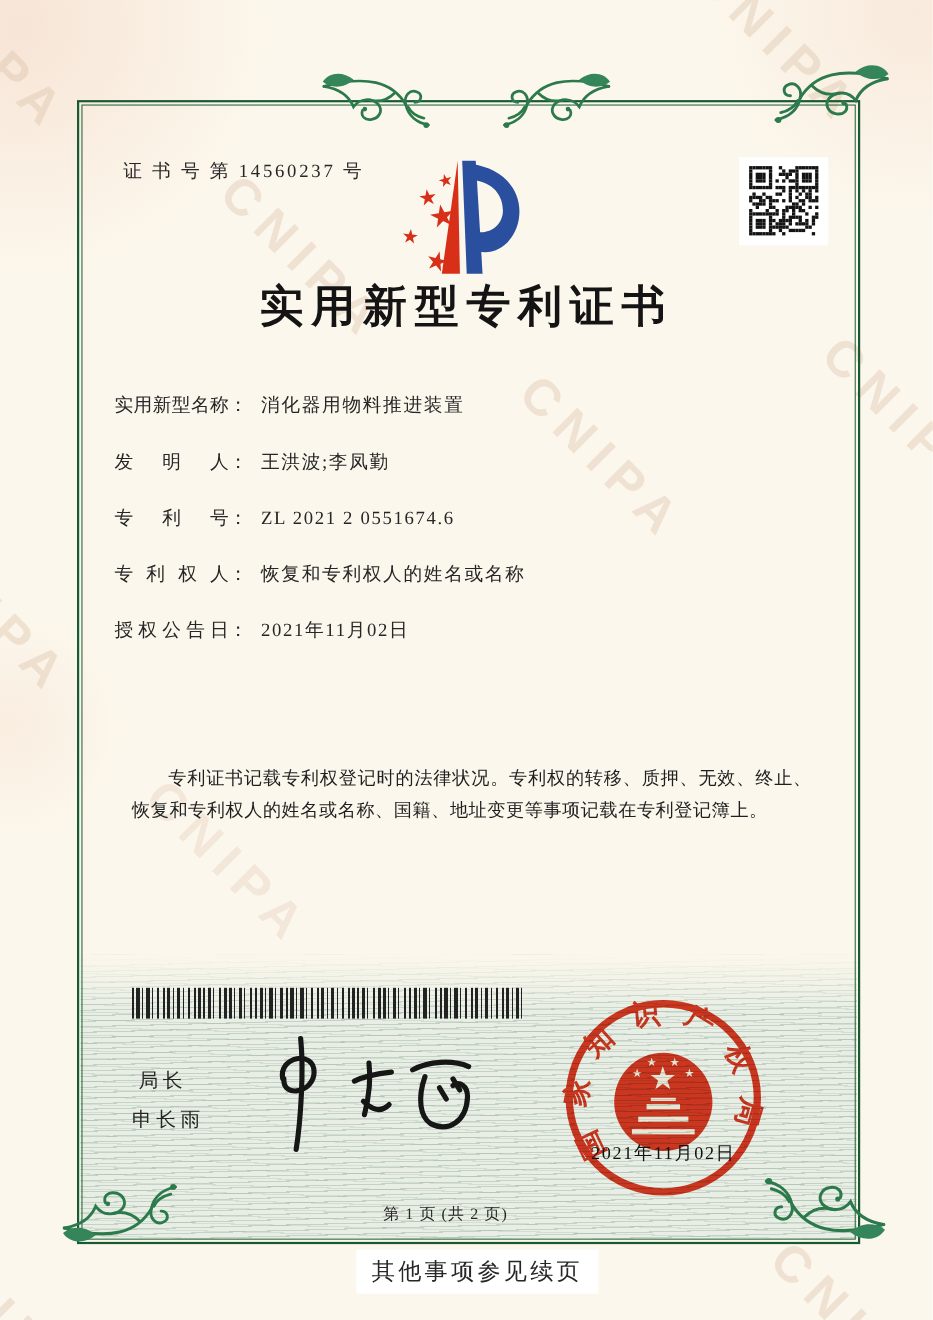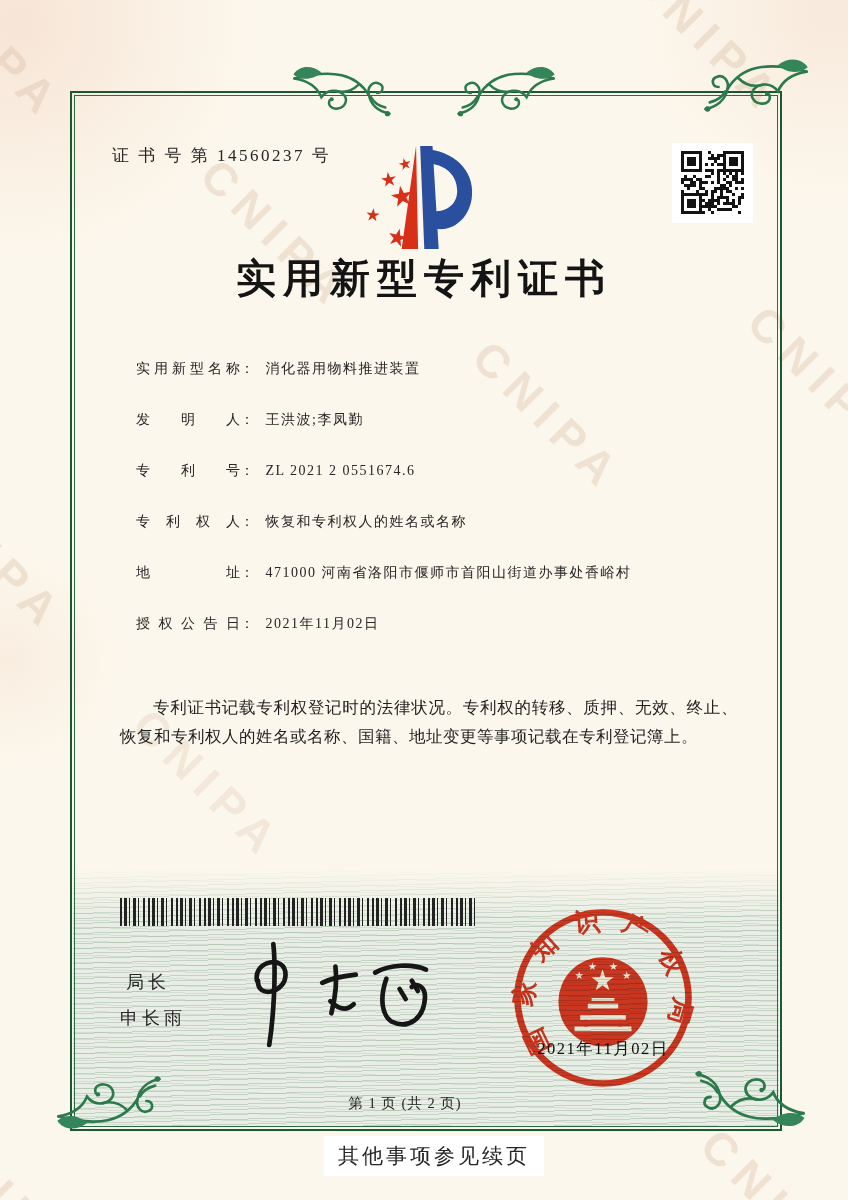--- a/index.html
+++ b/index.html
@@ -34,21 +34,21 @@
   
   #cert-no{position:absolute;left:112px;top:144px;font-size:17px;letter-spacing:2.5px;z-index:5;}
   #qr-box{position:absolute;left:672px;top:143px;width:81px;height:80px;background:#fff;z-index:5;}
   #qr{position:relative;left:9px;top:8px;width:63px;height:63px;}
   #qr i{position:absolute;width:3px;height:3px;background:#131313;}
   #logo{position:absolute;left:352px;top:144px;z-index:5;}
   #title{position:absolute;left:0;top:251px;width:848px;text-align:center;
          font-size:40px;font-weight:bold;letter-spacing:7px;color:#141414;z-index:5;}
 
   
-  #fields{position:absolute;left:136px;top:358px;width:620px;z-index:5;font-size:14px;}
+  #fields{position:absolute;left:104px;top:358px;width:620px;z-index:5;font-size:17px;}
   .frow{position:relative;height:51px;line-height:22px;white-space:nowrap;}
   .flabel{display:inline-block;width:104px;text-align:justify;text-align-last:justify;
           vertical-align:top;}
   .fcolon{display:inline-block;vertical-align:top;}
   .fvalue{display:inline-block;margin-left:8px;letter-spacing:1.5px;vertical-align:top;}
   .fpair2{position:absolute;left:335px;top:0;}
   .fpair2 .flabel{width:88px;}
 
   
   #body-text{position:absolute;left:120px;top:694px;width:618px;z-index:5;
@@ -387,24 +387,20 @@
     </div>
     <div class="frow">
       <span class="flabel">专利号</span><span class="fcolon">：</span>
       <span class="fvalue">ZL 2021 2 0551674.6</span>
     </div>
     <div class="frow">
       <span class="flabel">专利权人</span><span class="fcolon">：</span>
       <span class="fvalue">恢复和专利权人的姓名或名称</span>
     </div>
     <div class="frow">
-      <span class="flabel">地址</span><span class="fcolon">：</span>
-      <span class="fvalue">471000 河南省洛阳市偃师市首阳山街道办事处香峪村</span>
-    </div>
-    <div class="frow">
       <span class="flabel">授权公告日</span><span class="fcolon">：</span>
       <span class="fvalue">2021年11月02日</span>
     </div>
   </div>
 
   <div id="body-text">
     <p>专利证书记载专利权登记时的法律状况。专利权的转移、质押、无效、终止、恢复和专利权人的姓名或名称、国籍、地址变更等事项记载在专利登记簿上。</p>
   </div>
 
   <div id="barcode"></div>

